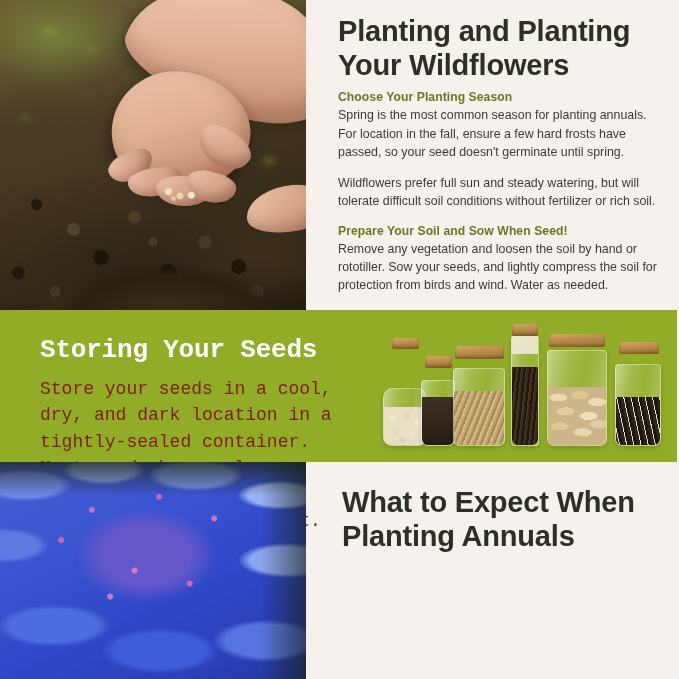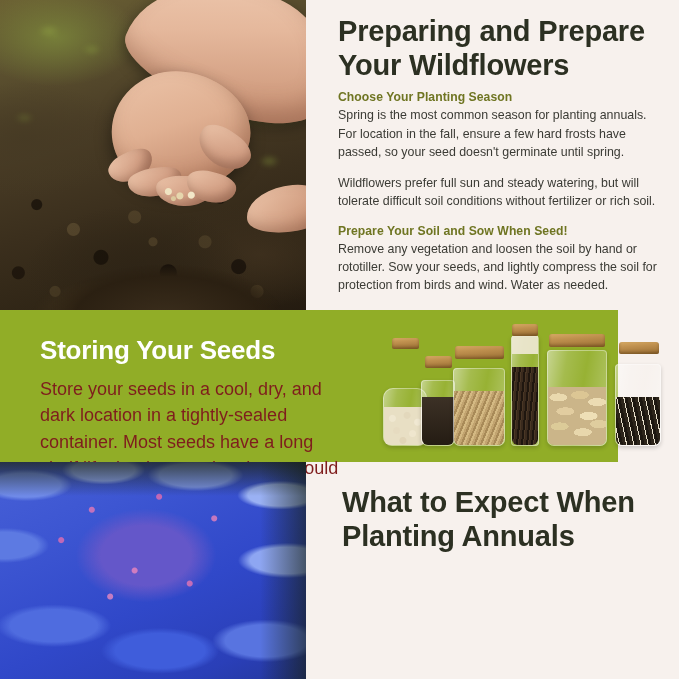--- a/index.html
+++ b/index.html
@@ -124,22 +124,23 @@
     letter-spacing:.05px;
   }
   .body{
     margin:2px 0 0 0;font-size:12.4px;line-height:1.47;color:#3b3b35;
   }
   .blk{margin-top:13px;}
   .blk:first-of-type{margin-top:8px;}
 
   
   .sec2{
-    position:absolute;left:0;top:310px;width:618px;height:152px;
+    position:absolute;left:0;top:310px;width:677px;height:152px;
     background:#91ad27;
+    font-family:Liberation Mono, monospace;
   }
   .sec2-text{position:absolute;left:40px;top:26px;width:300px;}
   h2.title-green{
     margin:0;font-size:26px;line-height:1.1;font-weight:bold;color:#ffffff;
     letter-spacing:-.2px;
   }
   .body-green{
     margin:11px 0 0 0;font-size:18px;line-height:1.47;color:#7f1d1d;
   }
   .jars{position:absolute;left:383px;top:14px;width:284px;height:122px;}
@@ -277,21 +278,21 @@
       <div class="finger f1"></div>
       <div class="finger f2"></div>
       <div class="finger f3"></div>
       <div class="finger f4"></div>
       <div class="finger thumb"></div>
       <div class="seeds-in-hand"></div>
       <div class="hand2"></div>
     </div>
 
     <div class="sec1-text">
-      <h1 class="title">Preparing and Prepare Your Wildflowers</h1>
+      <h1 class="title">Planting and Planting Your Wildflowers</h1>
 
       <div class="blk">
         <p class="subhead">Choose Your Planting Season</p>
         <p class="body">Spring is the most common season for planting annuals. For location in the fall, ensure a few hard frosts have passed, so your seed doesn't germinate until spring.</p>
       </div>
 
       <div class="blk">
         <p class="body">Wildflowers prefer full sun and steady watering, but will tolerate difficult soil conditions without fertilizer or rich soil.</p>
       </div>
 

